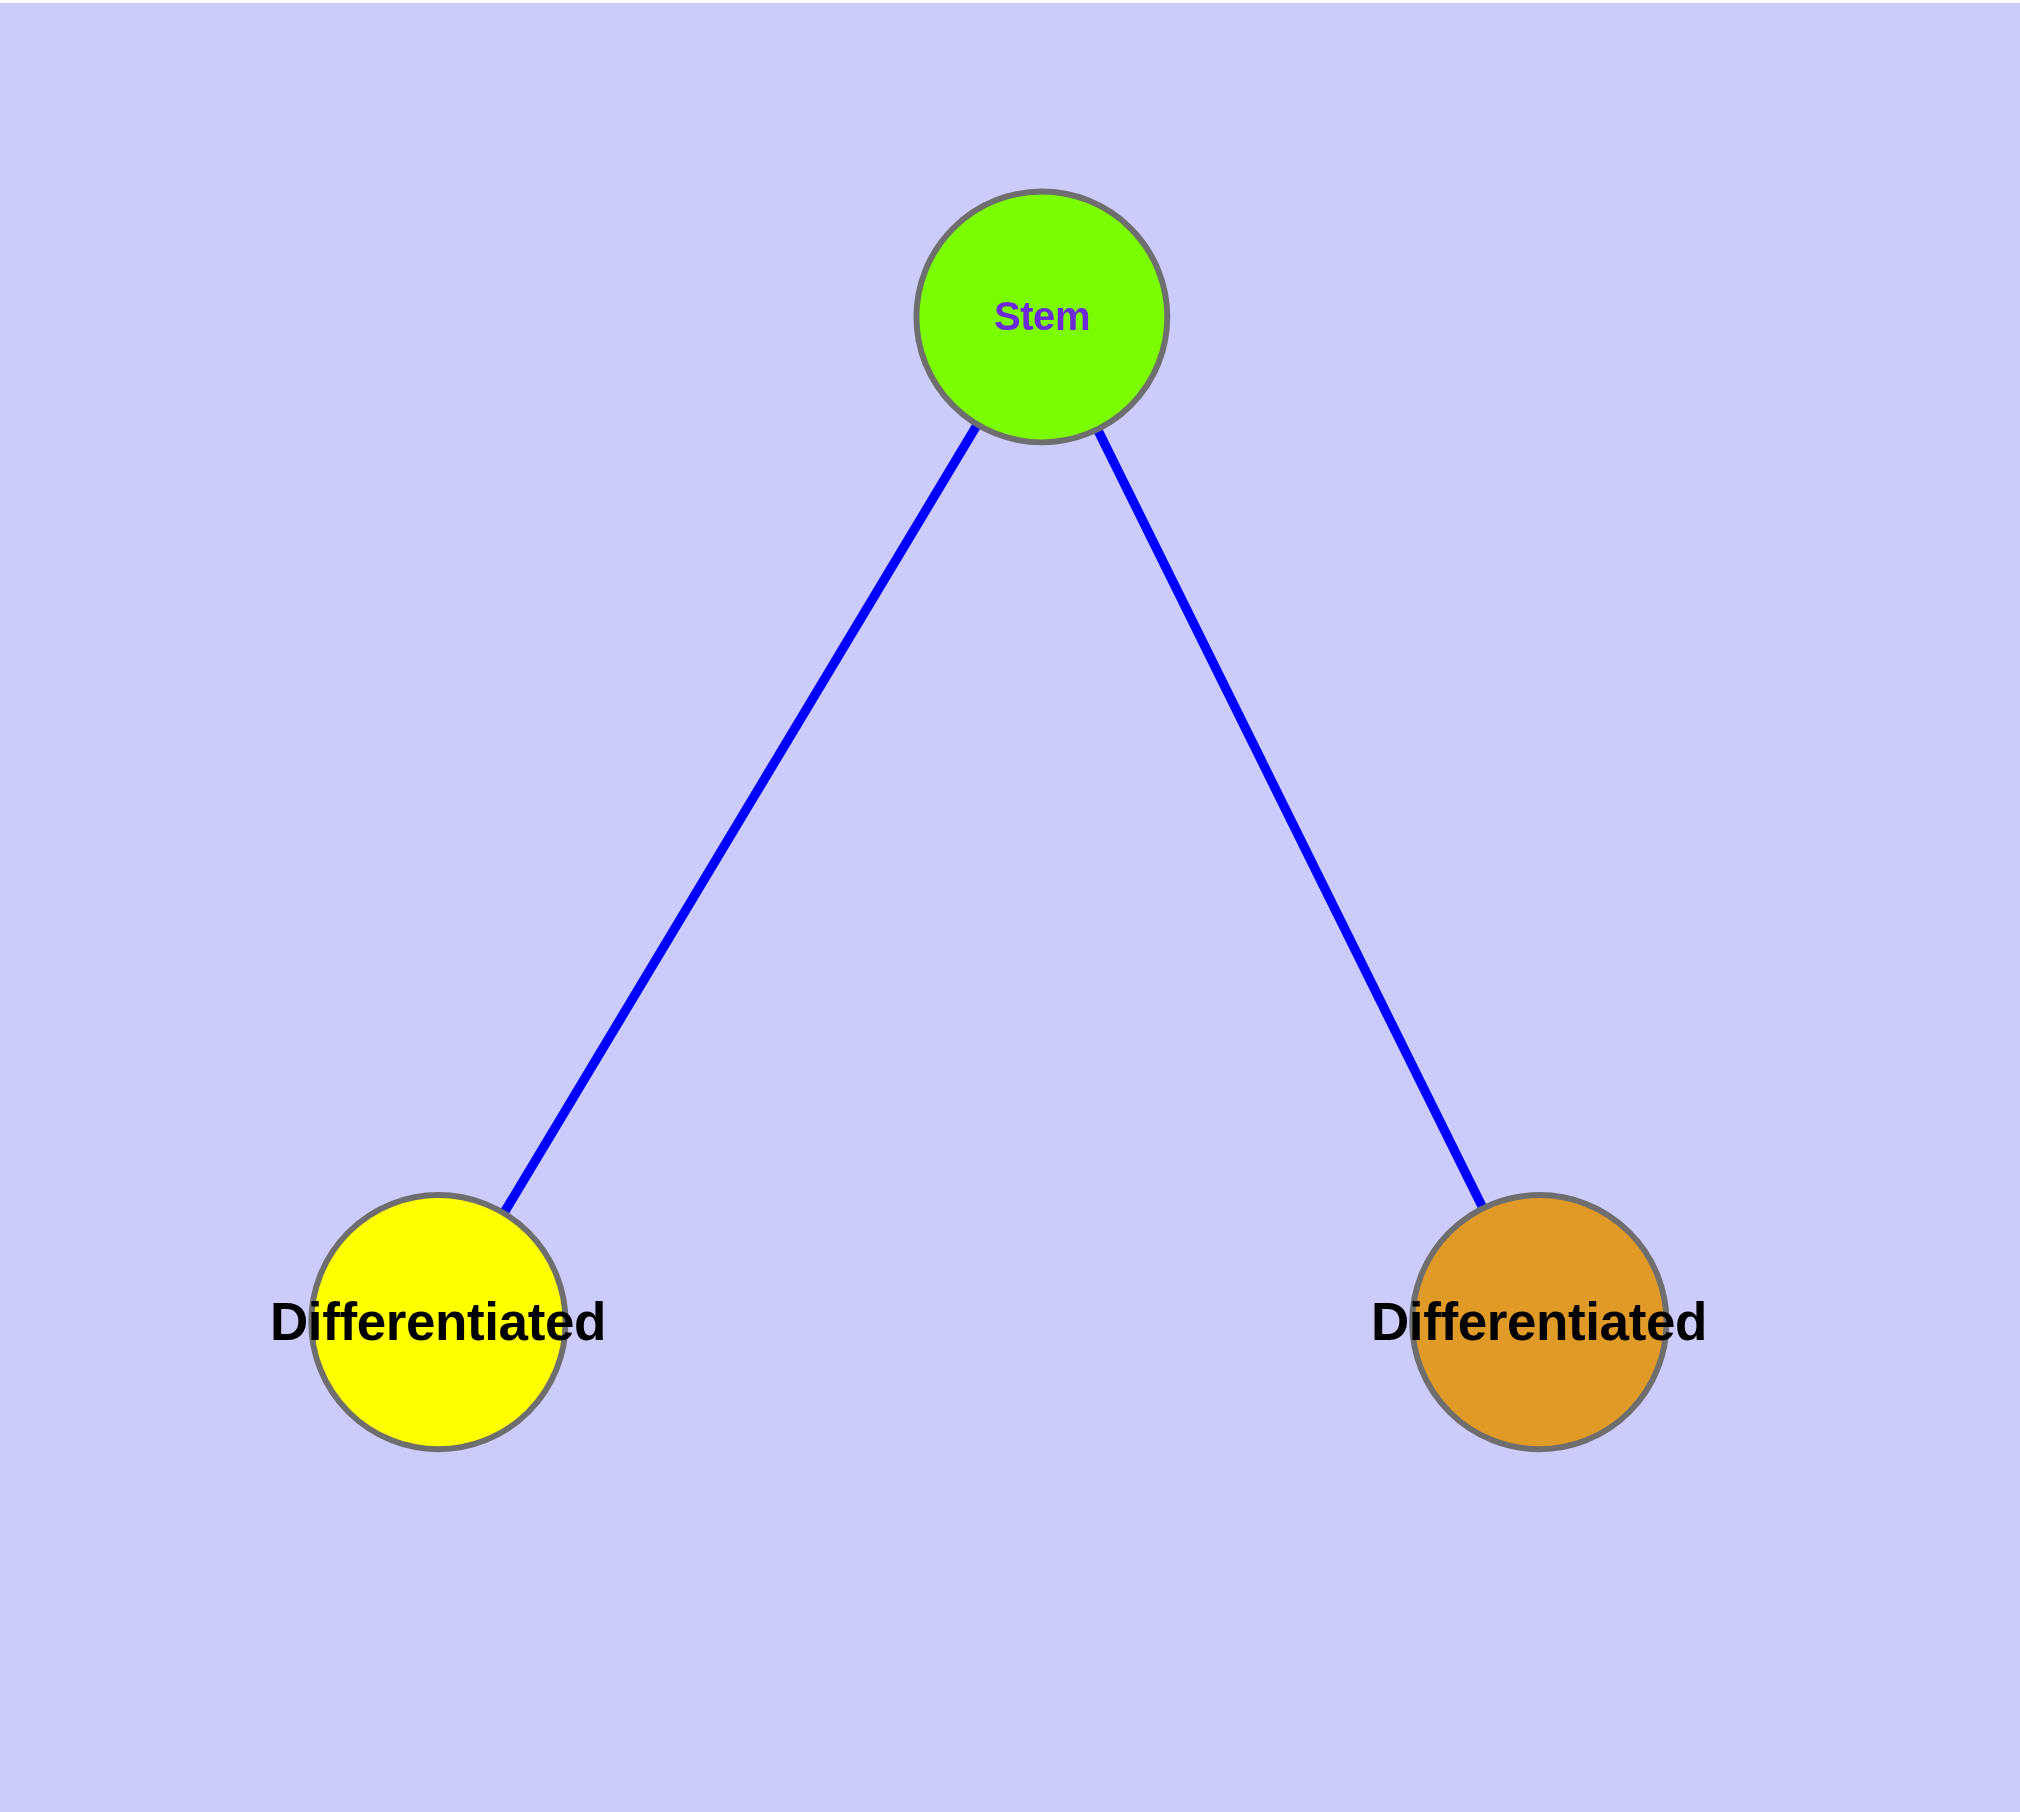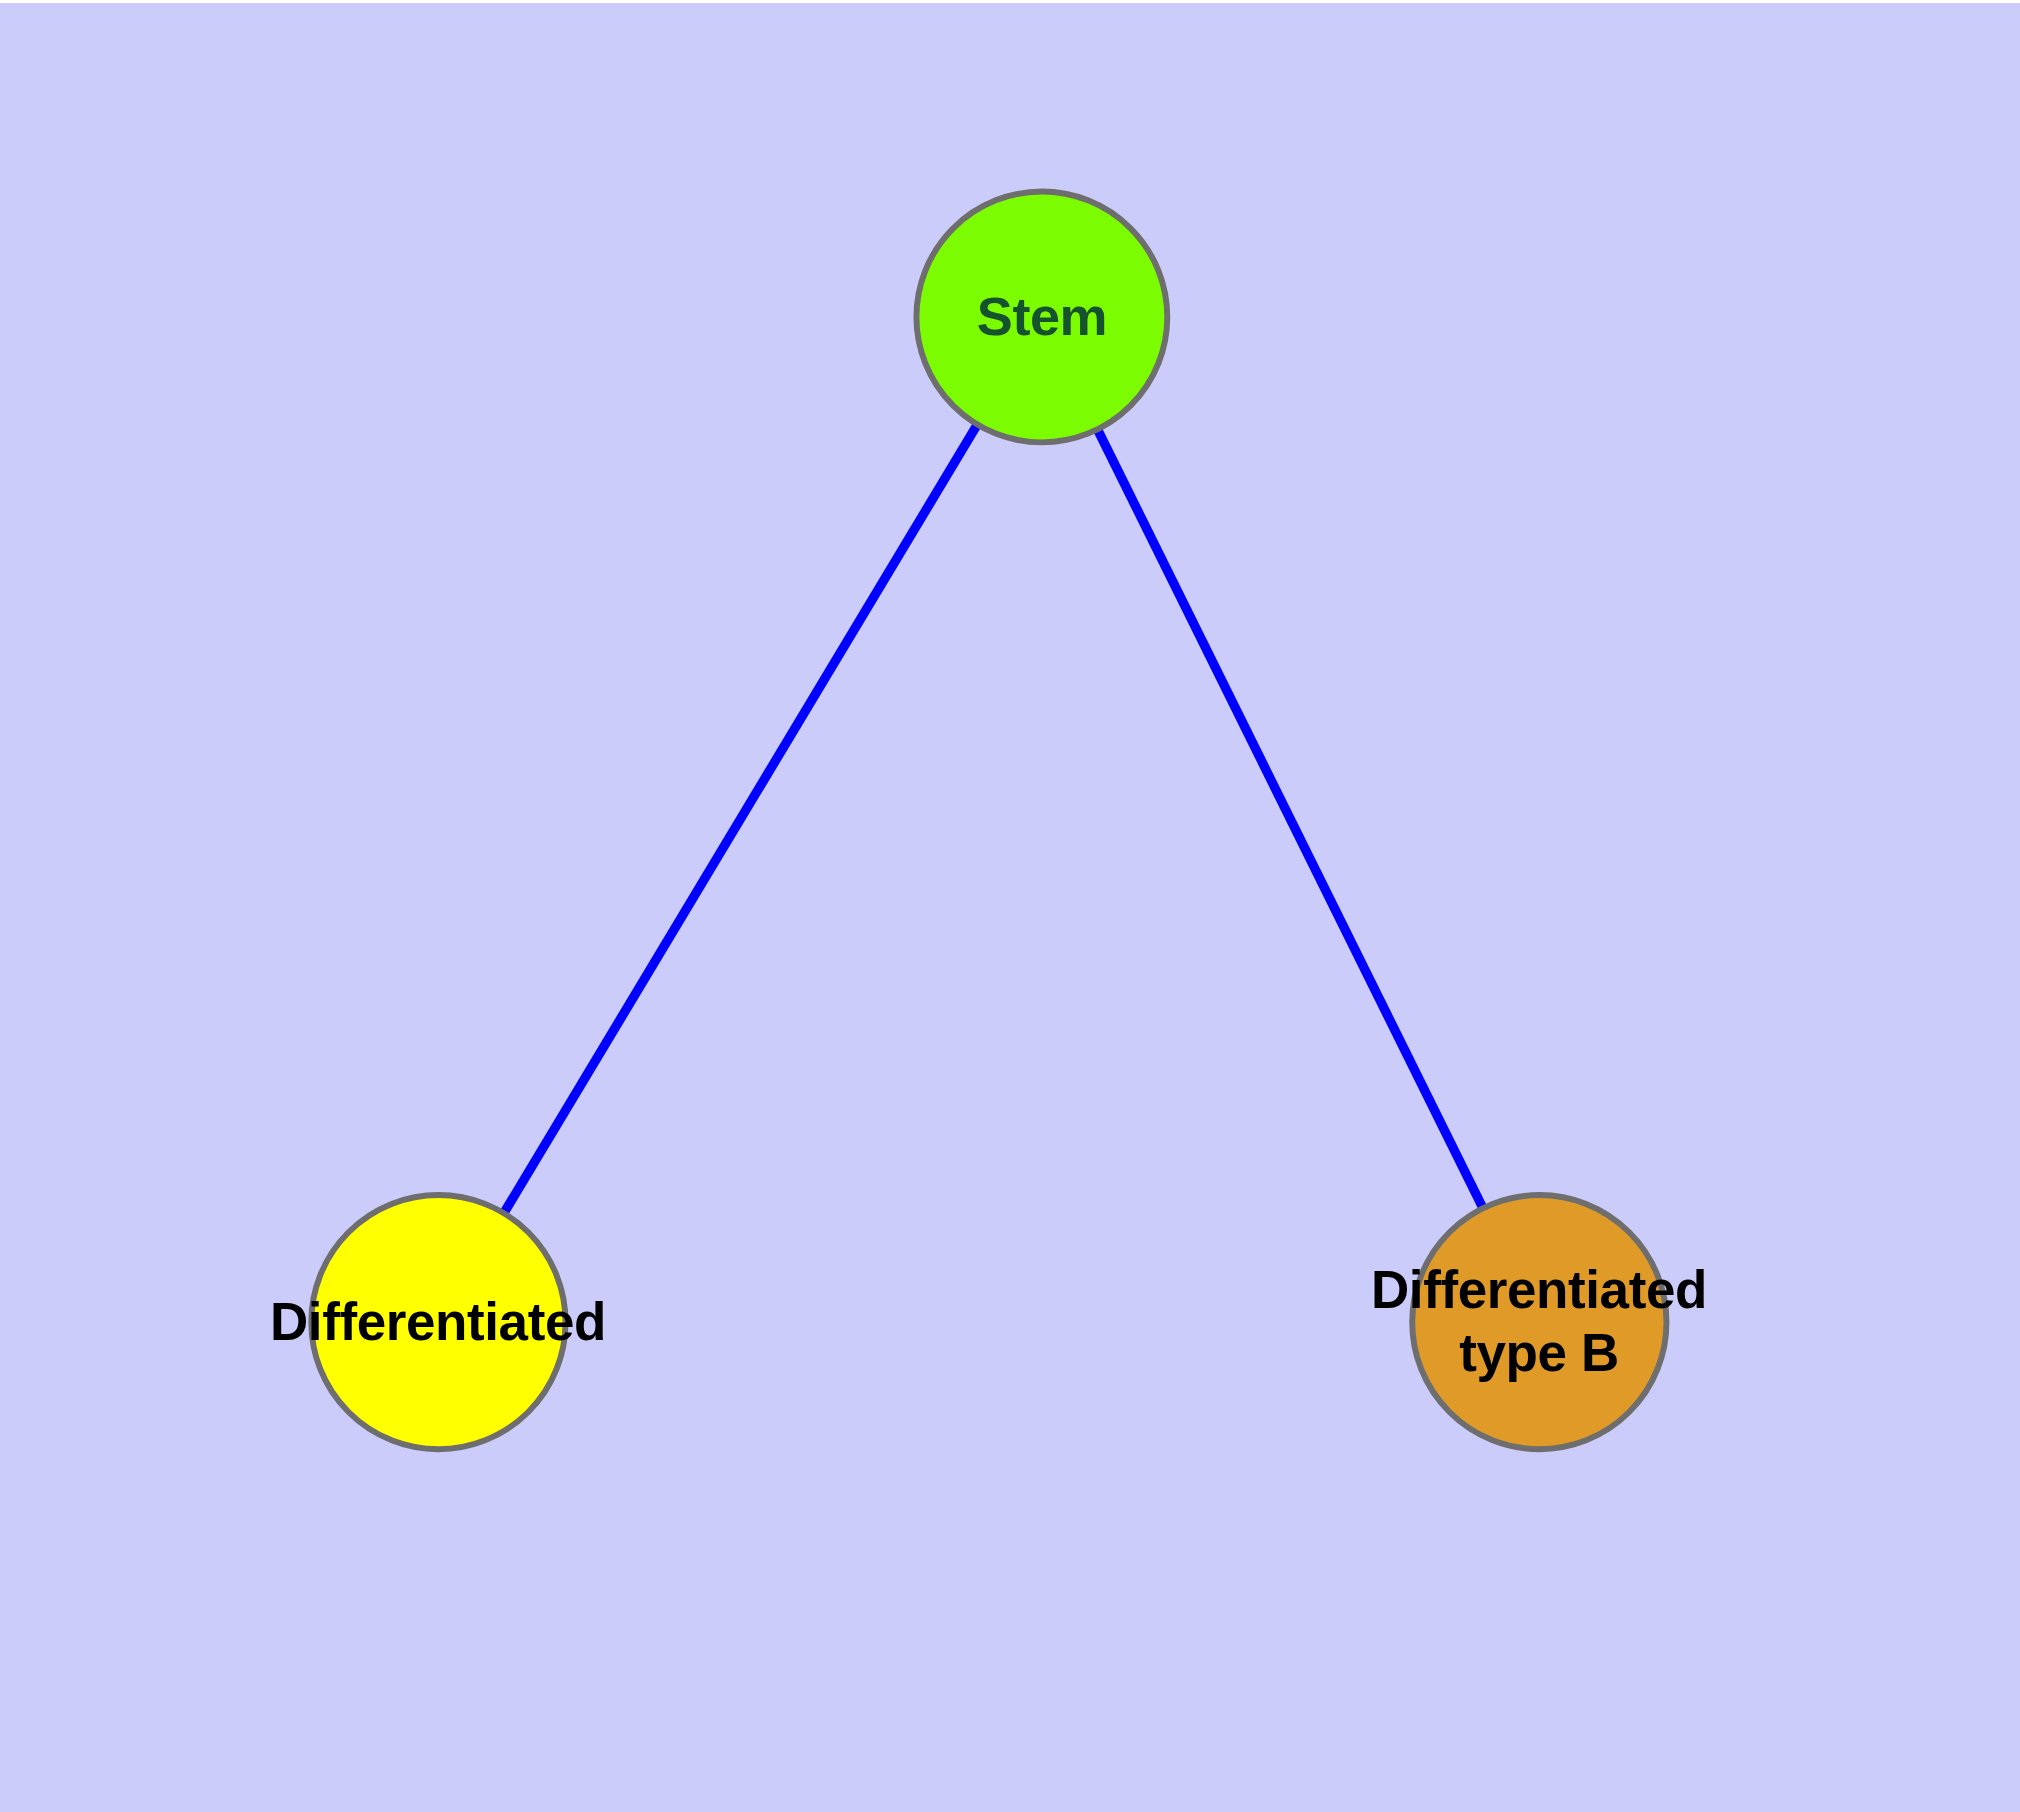--- a/index.html
+++ b/index.html
@@ -68,19 +68,19 @@
         <line x1="1291.988738603081" y1="501.2651515898706" x2="1752.1240960644814" y2="1430.9423814863285" class="edge-line" stroke="#0000ff" stroke-width="11"></line>
       </g>
     <g id="nodes-group">
         <circle cx="1229" cy="374" r="148" class="node-circle" fill="#7cfc00" stroke="#6e6e6e" stroke-width="7"></circle>
         <circle cx="517" cy="1560" r="150" class="node-circle" fill="#ffff00" stroke="#6e6e6e" stroke-width="7"></circle>
         <circle cx="1816" cy="1560" r="150" class="node-circle" fill="#e09a28" stroke="#6e6e6e" stroke-width="7"></circle>
       </g>
   </svg>
 
   <div id="labels-layer">
-      <div class="node-label" style="left: 1042px; top: 317px; font-size: 54px; color: #14532d;"><div>Stem</div></div>
+      <div class="node-label" style="left: 1042px; top: 317px; font-size: 40px; color: #6d28d9;"><div>Stem</div></div>
       <div class="node-label" style="left: 438px; top: 1322px; font-size: 53px; color: rgb(0, 0, 0);"><div>Differentiated</div></div>
-      <div class="node-label" style="left: 1539px; top: 1322px; font-size: 53px; color: rgb(0, 0, 0);"><div>Differentiated</div><div>type B</div></div>
+      <div class="node-label" style="left: 1539px; top: 1322px; font-size: 53px; color: rgb(0, 0, 0);"><div>Differentiated</div></div>
     </div>
 
 </div>
 
 
 </body></html>

